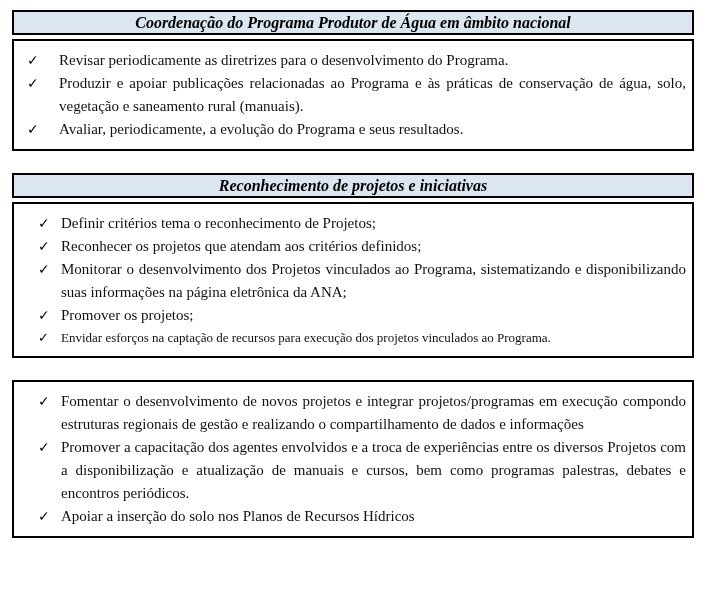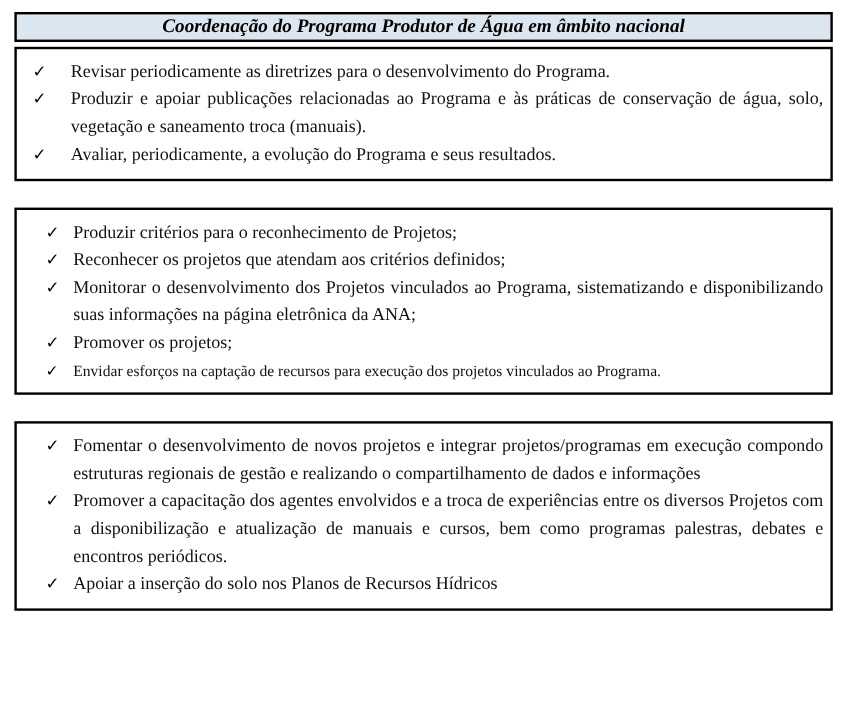--- a/index.html
+++ b/index.html
@@ -81,34 +81,37 @@
     <div class="section-header">
       <span>Coordenação do Programa Produtor de Água em âmbito nacional</span>
     </div>
     <div class="section-body">
       <div class="item">
         <span class="check">✓</span>
         <span class="txt">Revisar periodicamente as diretrizes para o desenvolvimento do Programa.</span>
       </div>
       <div class="item">
         <span class="check">✓</span>
-        <span class="txt">Produzir e apoiar publicações relacionadas ao Programa e às práticas de conservação de água, solo, vegetação e saneamento troca (manuais).</span>
+        <span class="txt">Produzir e apoiar publicações relacionadas ao Programa e às práticas de conservação de água, solo, vegetação e saneamento rural (manuais).</span>
       </div>
       <div class="item">
         <span class="check">✓</span>
         <span class="txt">Avaliar, periodicamente, a evolução do Programa e seus resultados.</span>
       </div>
     </div>
   </div>
 
   <div class="section indent-b">
+    <div class="section-header">
+      <span>Reconhecimento de projetos e iniciativas</span>
+    </div>
     <div class="section-body">
       <div class="item">
         <span class="check">✓</span>
-        <span class="txt">Produzir critérios para o reconhecimento de Projetos;</span>
+        <span class="txt">Definir critérios tema o reconhecimento de Projetos;</span>
       </div>
       <div class="item">
         <span class="check">✓</span>
         <span class="txt">Reconhecer os projetos que atendam aos critérios definidos;</span>
       </div>
       <div class="item">
         <span class="check">✓</span>
         <span class="txt">Monitorar o desenvolvimento dos Projetos vinculados ao Programa, sistematizando e disponibilizando suas informações na página eletrônica da ANA;</span>
       </div>
       <div class="item">

